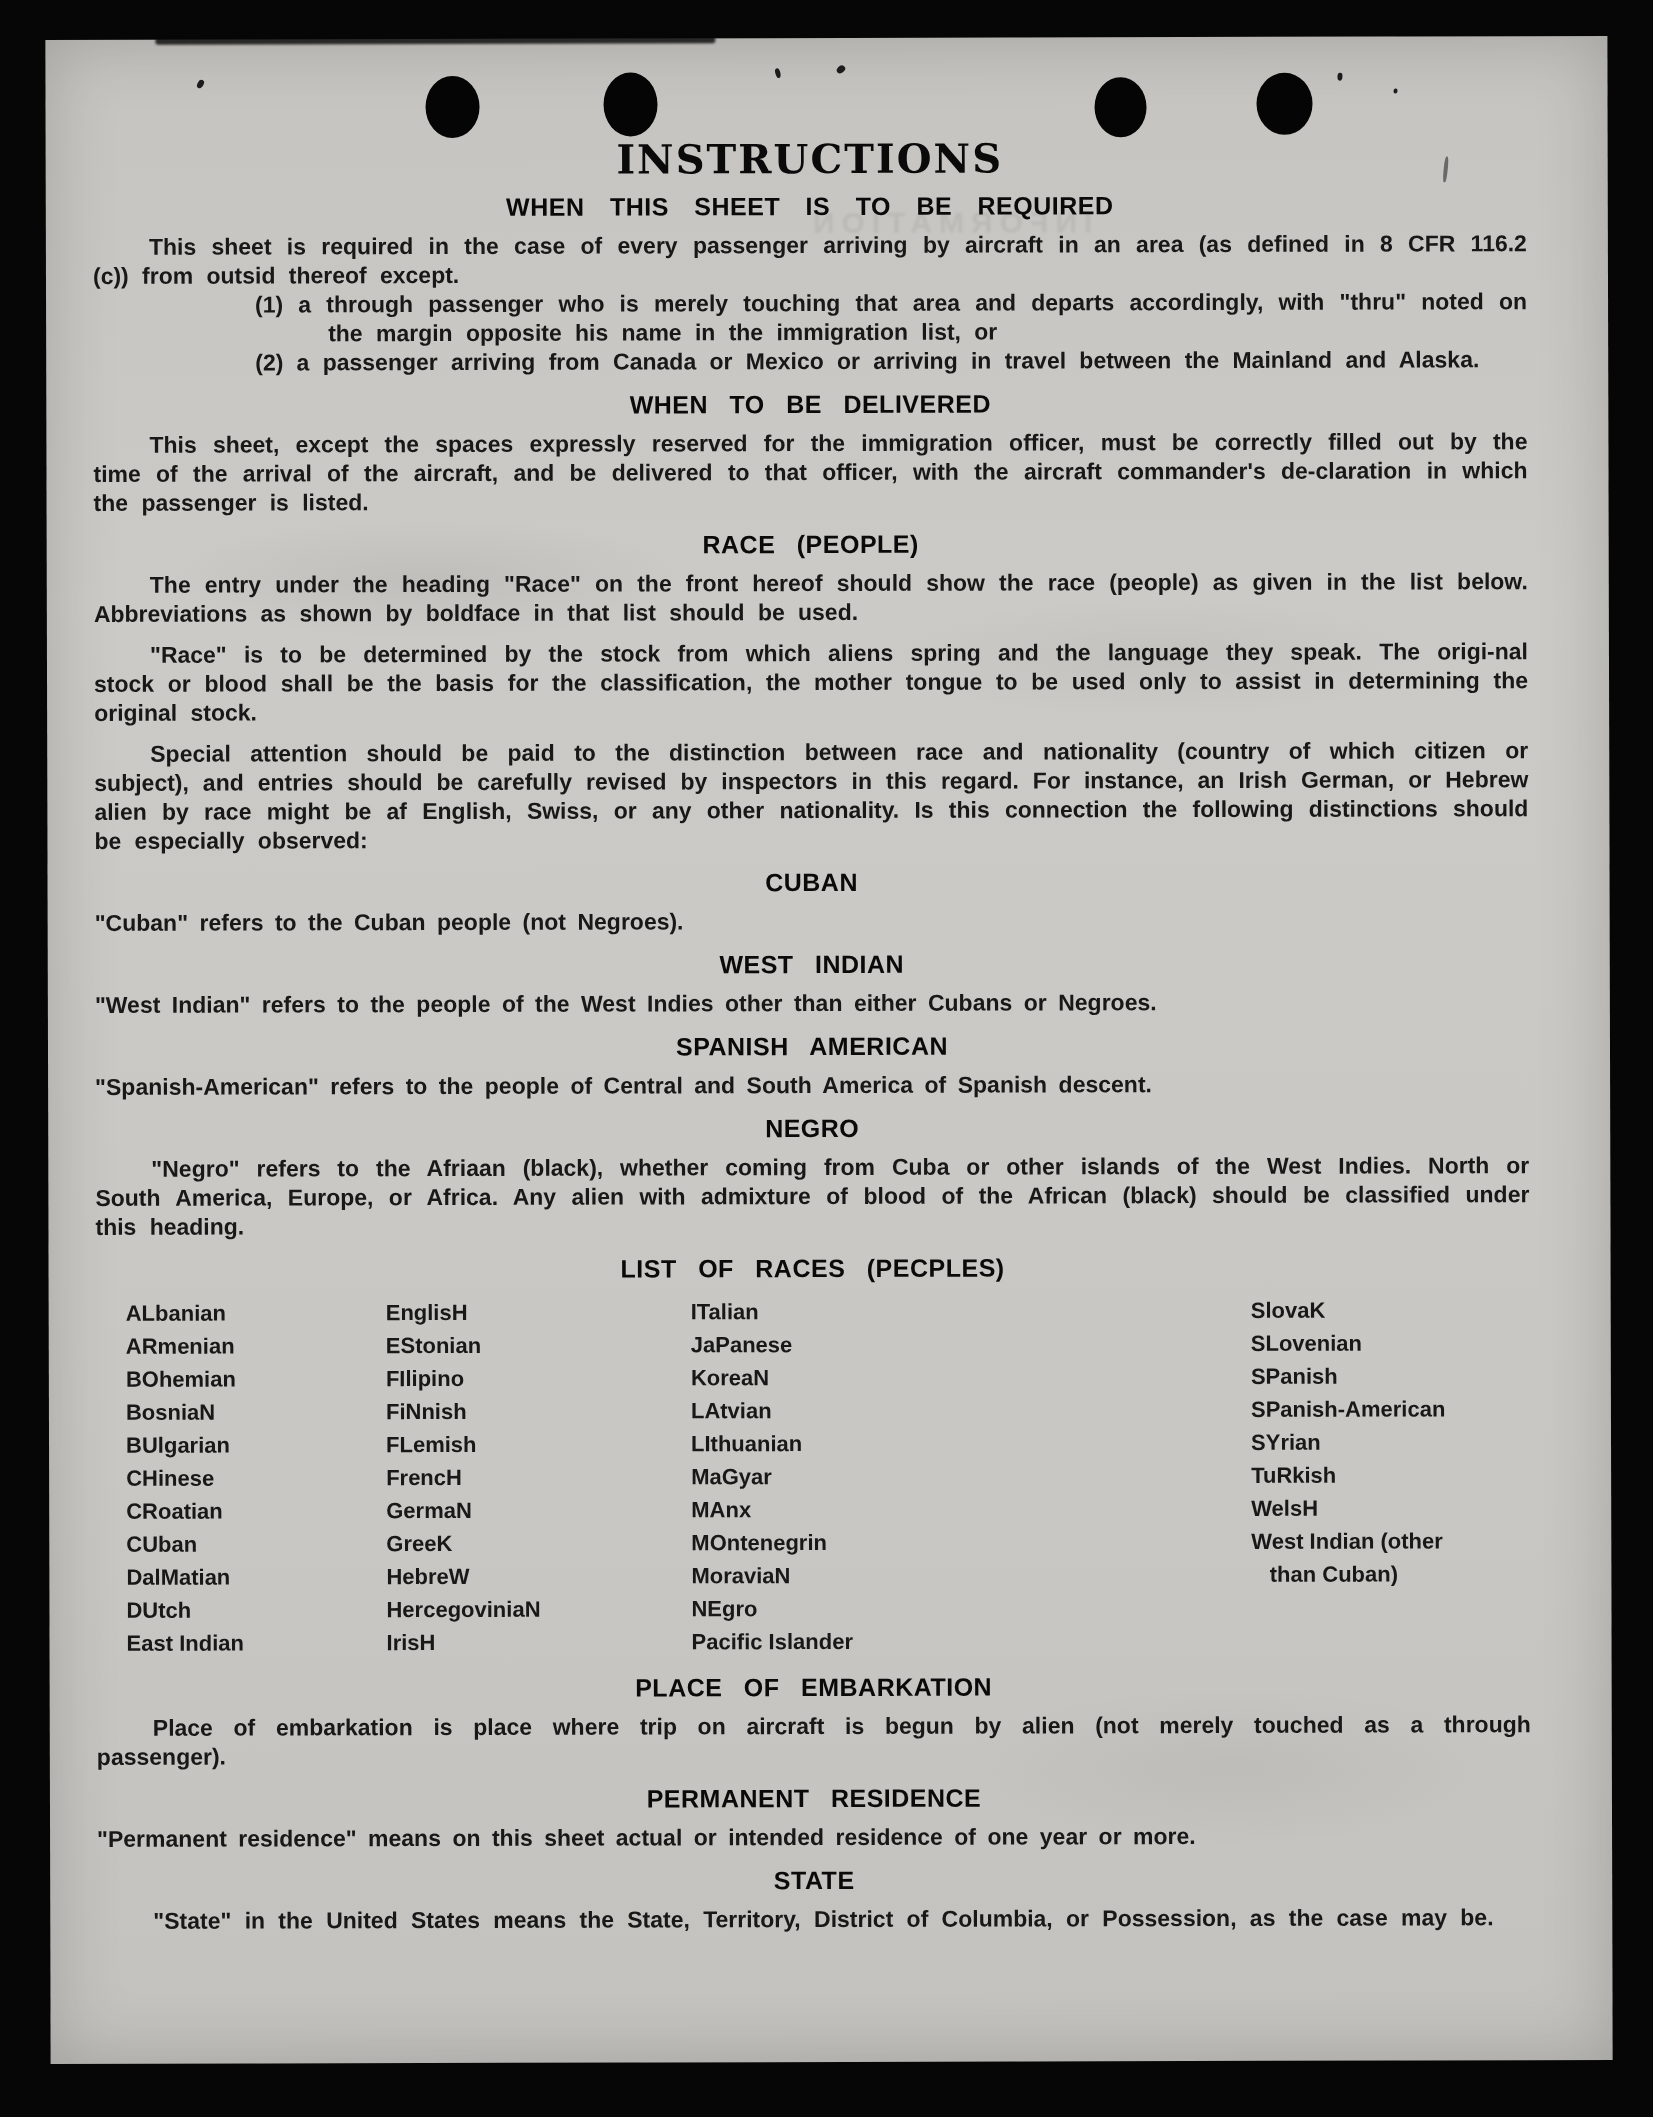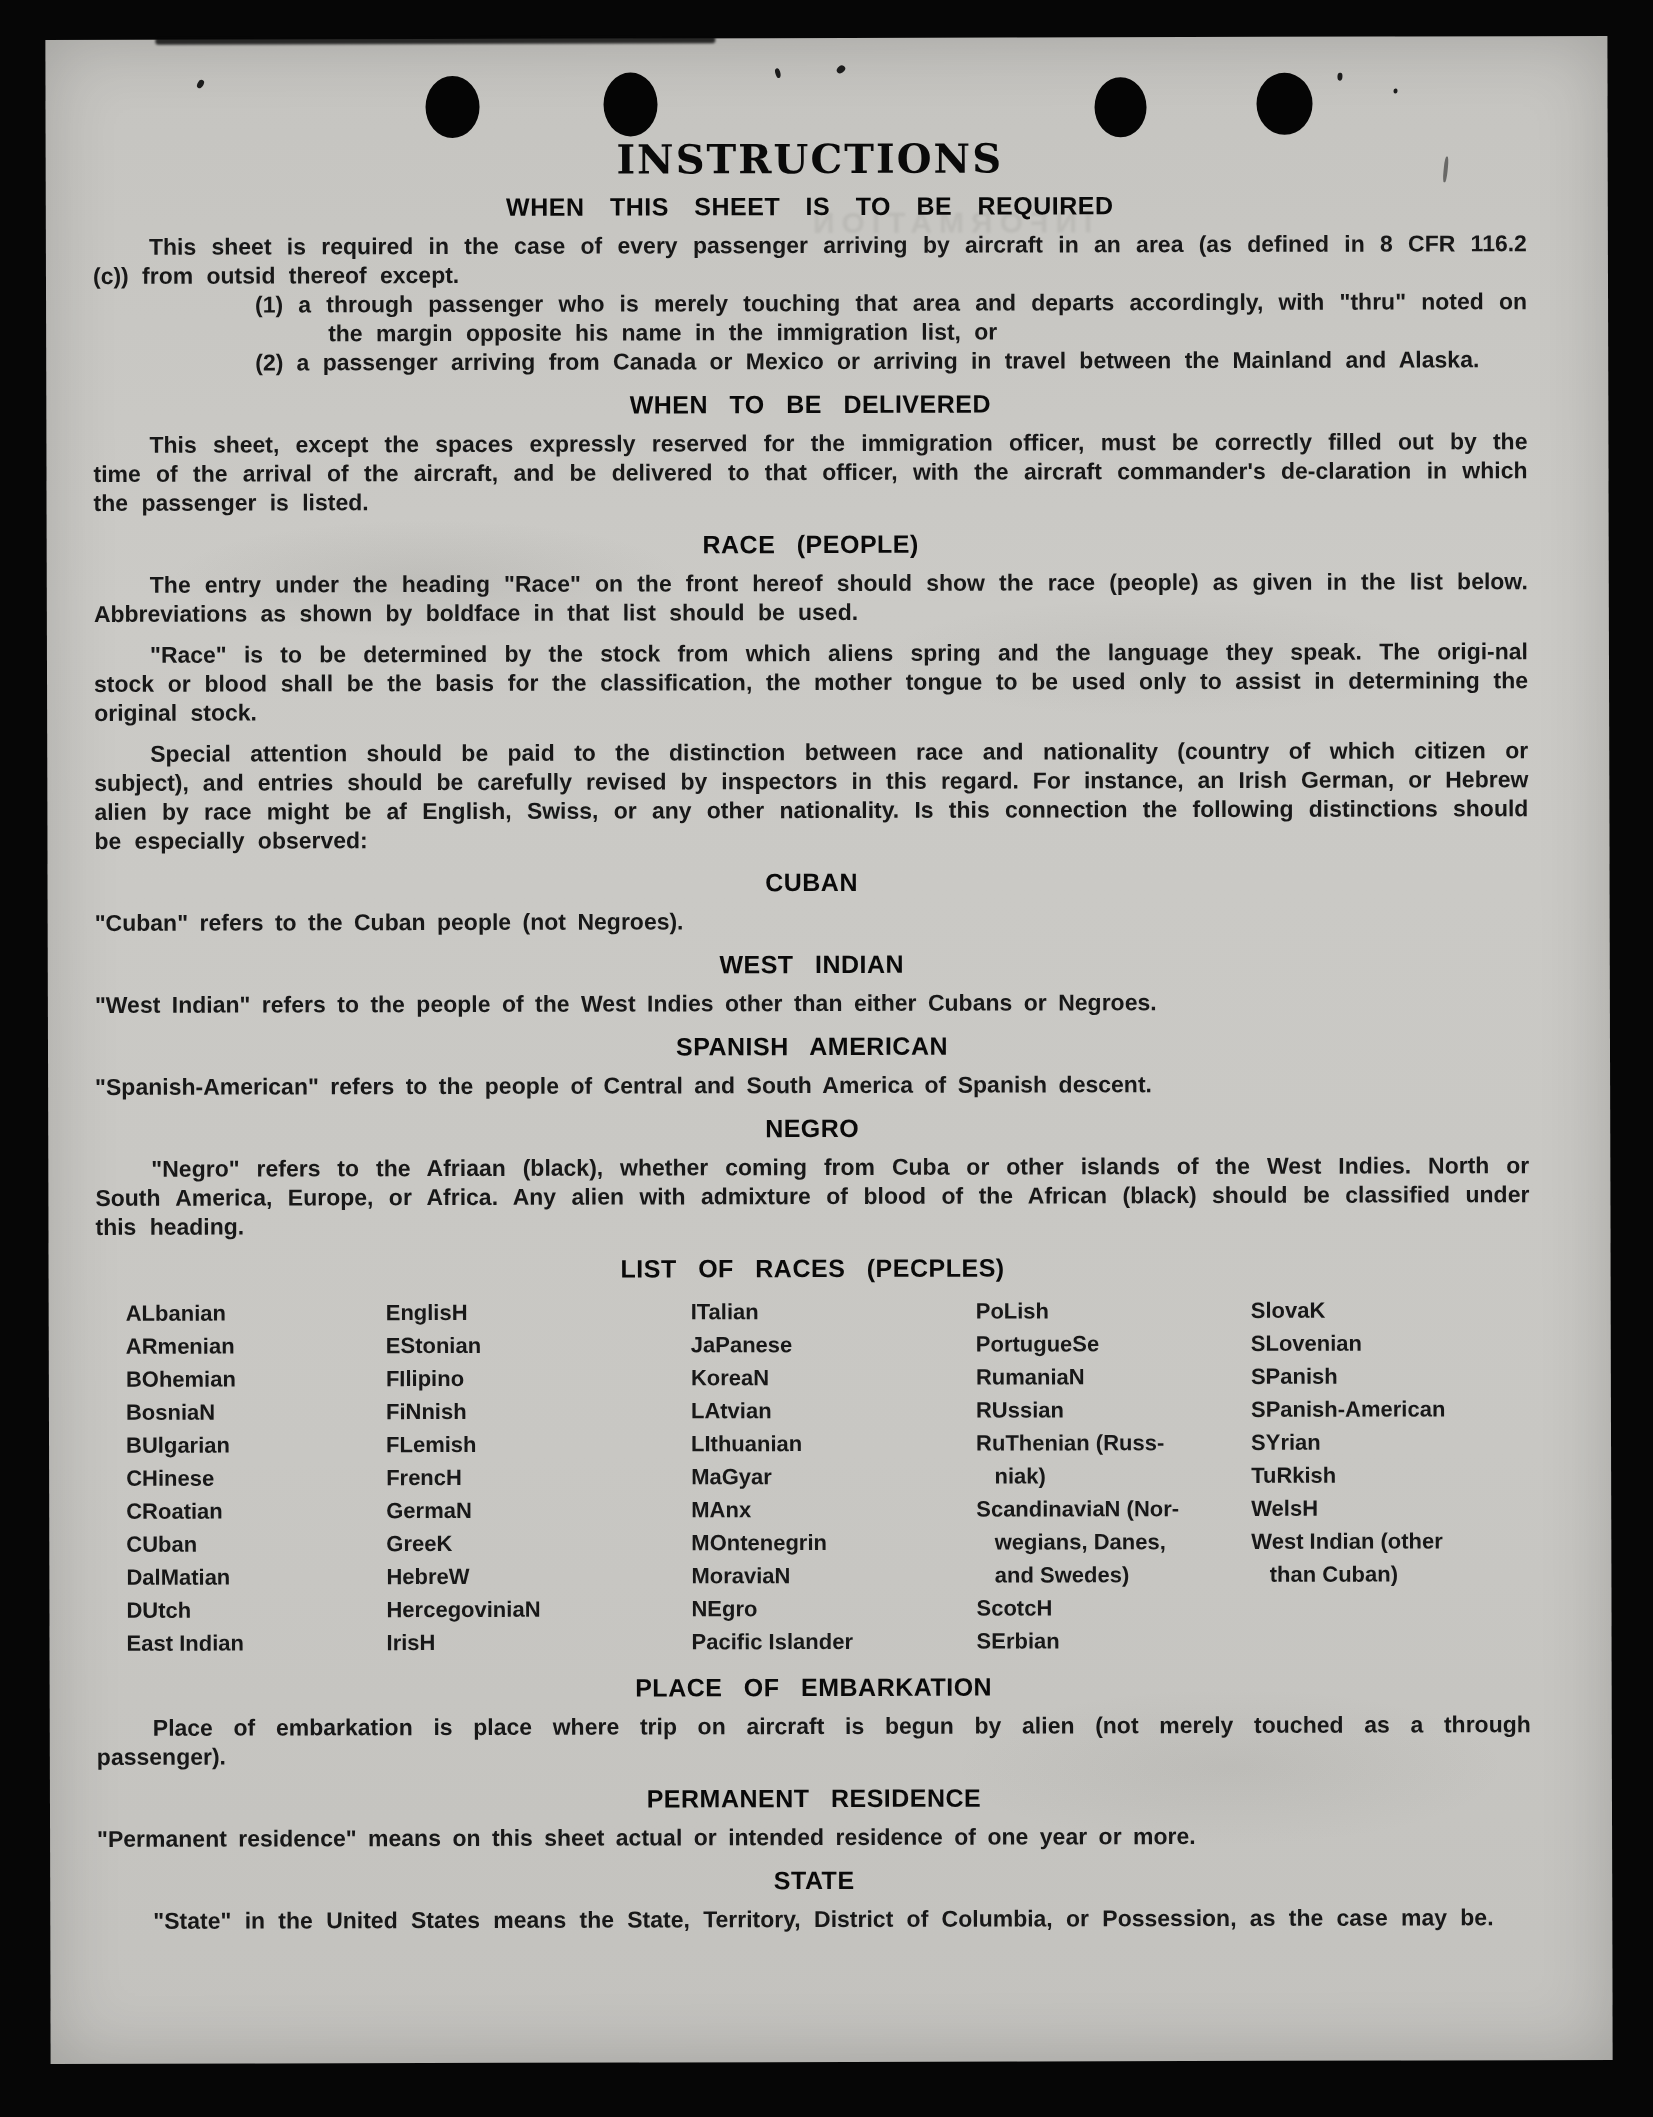--- a/index.html
+++ b/index.html
@@ -168,31 +168,20 @@
 JaPanese
 KoreaN
 LAtvian
 LIthuanian
 MaGyar
 MAnx
 MOntenegrin
 MoraviaN
 NEgro
 Pacific Islander</div>
-      <div class="col col3">PoLish
-PortugueSe
-RumaniaN
-RUssian
-RuThenian (Russ-
-   niak)
-ScandinaviaN (Nor-
-   wegians, Danes,
-   and Swedes)
-ScotcH
-SErbian</div>
       <div class="col col4">SlovaK
 SLovenian
 SPanish
 SPanish-American
 SYrian
 TuRkish
 WelsH
 West Indian (other
    than Cuban)</div>
     </div>

